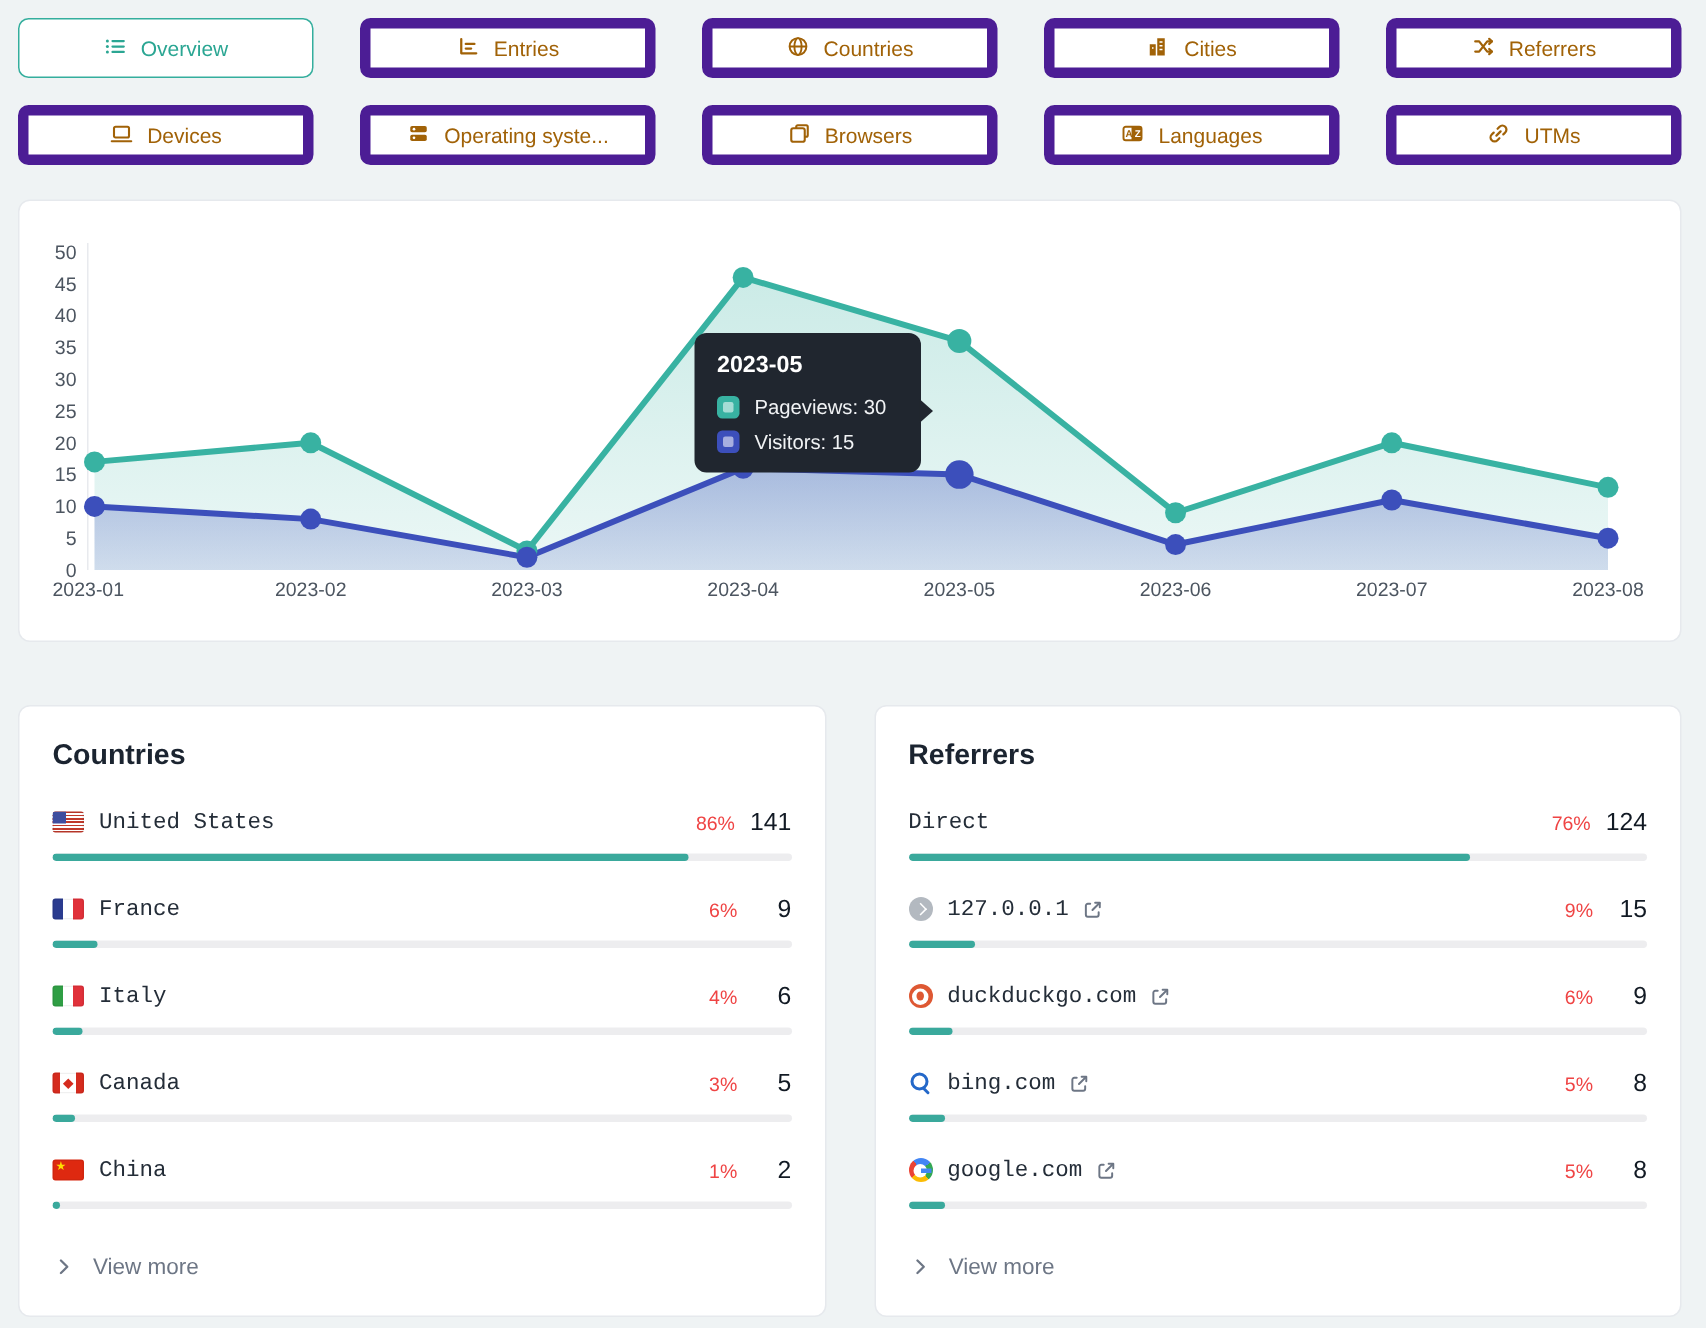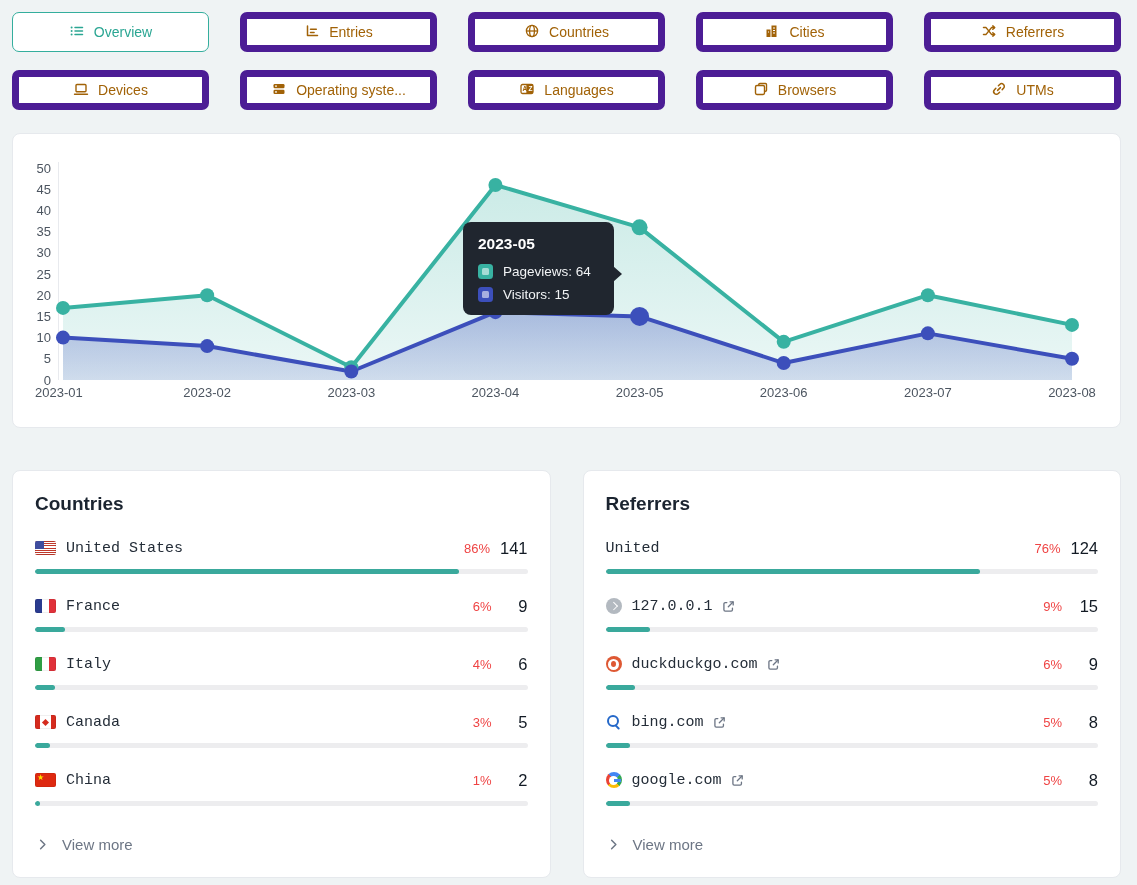--- a/index.html
+++ b/index.html
@@ -150,36 +150,36 @@
               <rect x="2.5" y="3" width="11" height="4.2" rx="1.2"></rect>
               <rect x="2.5" y="8.8" width="11" height="4.2" rx="1.2"></rect>
             </g>
             <circle cx="5" cy="5.1" r="0.9" fill="#fff"></circle>
             <circle cx="5" cy="10.9" r="0.9" fill="#fff"></circle>
           </svg></span>
     <span class="tab-label">Operating syste...</span>
   </button>
       <button class="tab-btn">
     <span class="tab-icon"><svg width="16" height="16" viewBox="0 0 16 16">
+            <g fill="none" stroke="currentColor" stroke-width="1.4" stroke-linejoin="round">
+              <rect x="2.5" y="4.5" width="9" height="9" rx="1.4"></rect>
+              <path d="M5.8 4.5v-1c0-.6.5-1 1-1h5.7c.6 0 1 .5 1 1v5.7c0 .6-.4 1-1 1h-1"></path>
+            </g>
+          </svg></span>
+    <span class="tab-label">Browsers</span>
+  </button>
+      <button class="tab-btn">
+    <span class="tab-icon"><svg width="16" height="16" viewBox="0 0 16 16">
             <rect x="2" y="3.5" width="12" height="9" rx="1.5" fill="none" stroke="currentColor" stroke-width="1.3"></rect>
             <path d="M8 3.5v9" stroke="currentColor" stroke-width="1.3"></path>
             <rect x="8" y="3.5" width="6" height="9" fill="currentColor"></rect>
             <text x="3.4" y="10.4" font-size="6.5" font-weight="bold" fill="currentColor">A</text>
             <text x="9.5" y="10.4" font-size="6.5" font-weight="bold" fill="#fff">Z</text>
           </svg></span>
     <span class="tab-label">Languages</span>
-  </button>
-      <button class="tab-btn">
-    <span class="tab-icon"><svg width="16" height="16" viewBox="0 0 16 16">
-            <g fill="none" stroke="currentColor" stroke-width="1.4" stroke-linejoin="round">
-              <rect x="2.5" y="4.5" width="9" height="9" rx="1.4"></rect>
-              <path d="M5.8 4.5v-1c0-.6.5-1 1-1h5.7c.6 0 1 .5 1 1v5.7c0 .6-.4 1-1 1h-1"></path>
-            </g>
-          </svg></span>
-    <span class="tab-label">Browsers</span>
   </button>
       <button class="tab-btn">
     <span class="tab-icon"><svg width="16" height="16" viewBox="0 0 16 16">
             <g fill="none" stroke="currentColor" stroke-width="1.5" stroke-linecap="round">
               <path d="M6.6 9.4l2.8-2.8"></path>
               <path d="M7.4 4.8l1.3-1.3a2.55 2.55 0 0 1 3.8 3.8l-1.3 1.3"></path>
               <path d="M8.6 11.2l-1.3 1.3a2.55 2.55 0 0 1-3.8-3.8l1.3-1.3"></path>
             </g>
           </svg></span>
     <span class="tab-label">UTMs</span>
@@ -237,21 +237,21 @@
         <text x="626.5714285714286" y="263" text-anchor="middle" font-size="13" fill="#4c5560">2023-05</text>
         <text x="770.7142857142857" y="263" text-anchor="middle" font-size="13" fill="#4c5560">2023-06</text>
         <text x="914.8571428571429" y="263" text-anchor="middle" font-size="13" fill="#4c5560">2023-07</text>
         <text x="1059" y="263" text-anchor="middle" font-size="13" fill="#4c5560">2023-08</text>
       </svg>
     <div class="tooltip">
       <div class="tooltip-title">2023-05</div>
       <div id="tooltip-rows">
           <div class="tt-row">
             <span class="chip" style="background: rgb(56, 178, 162);"></span>
-            <span>Pageviews: 64</span>
+            <span>Pageviews: 30</span>
           </div>
           <div class="tt-row">
             <span class="chip" style="background: rgb(60, 79, 187);"></span>
             <span>Visitors: 15</span>
           </div>
         </div>
     </div>
   </div>
 
   <div class="cards-row">
@@ -325,21 +325,21 @@
           </svg>
         <span>View more</span>
       </div>
     </div>
     <div class="stat-card">
       <div class="card-title">Referrers</div>
       <div id="referrers-rows">
           <div class="stat-row">
     <div class="row-top">
 
-      <span class="row-label">United</span>
+      <span class="row-label">Direct</span>
 
       <span class="row-pct">76%</span>
       <span class="row-count">124</span>
     </div>
     <div class="row-bar">
       <div class="row-fill" style="width: 76%;"></div>
     </div>
   </div>
           <div class="stat-row">
     <div class="row-top">

